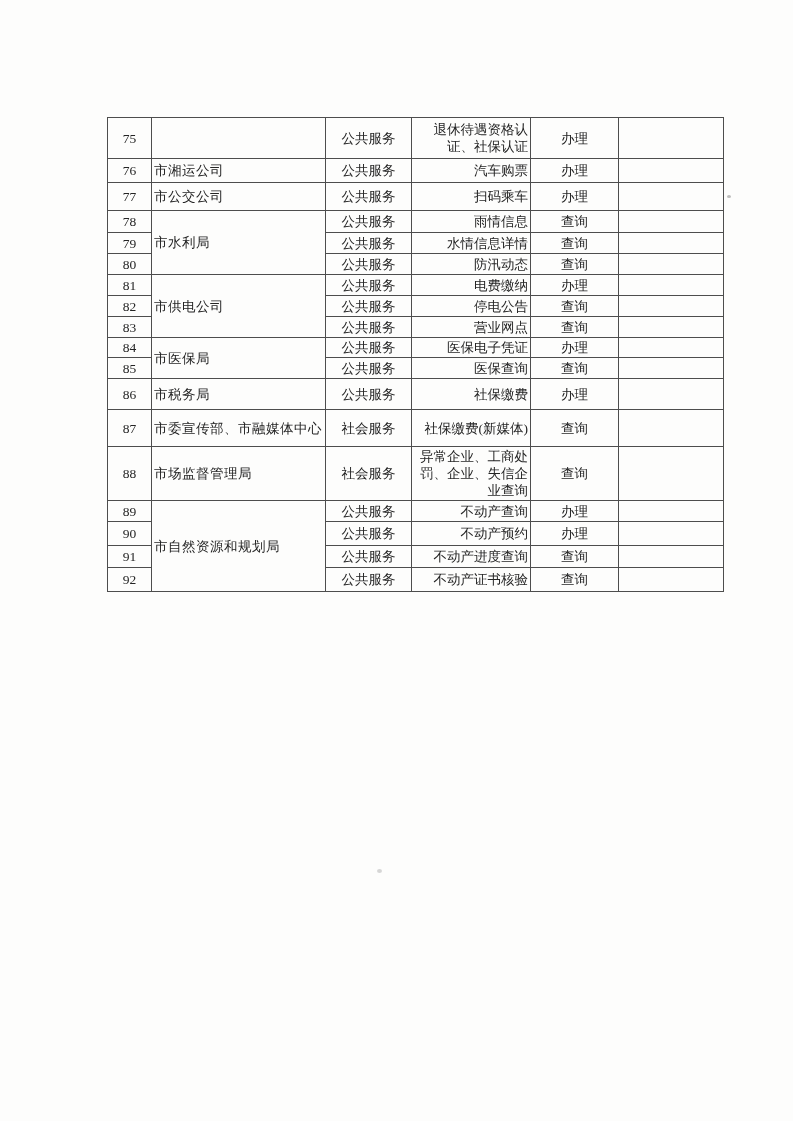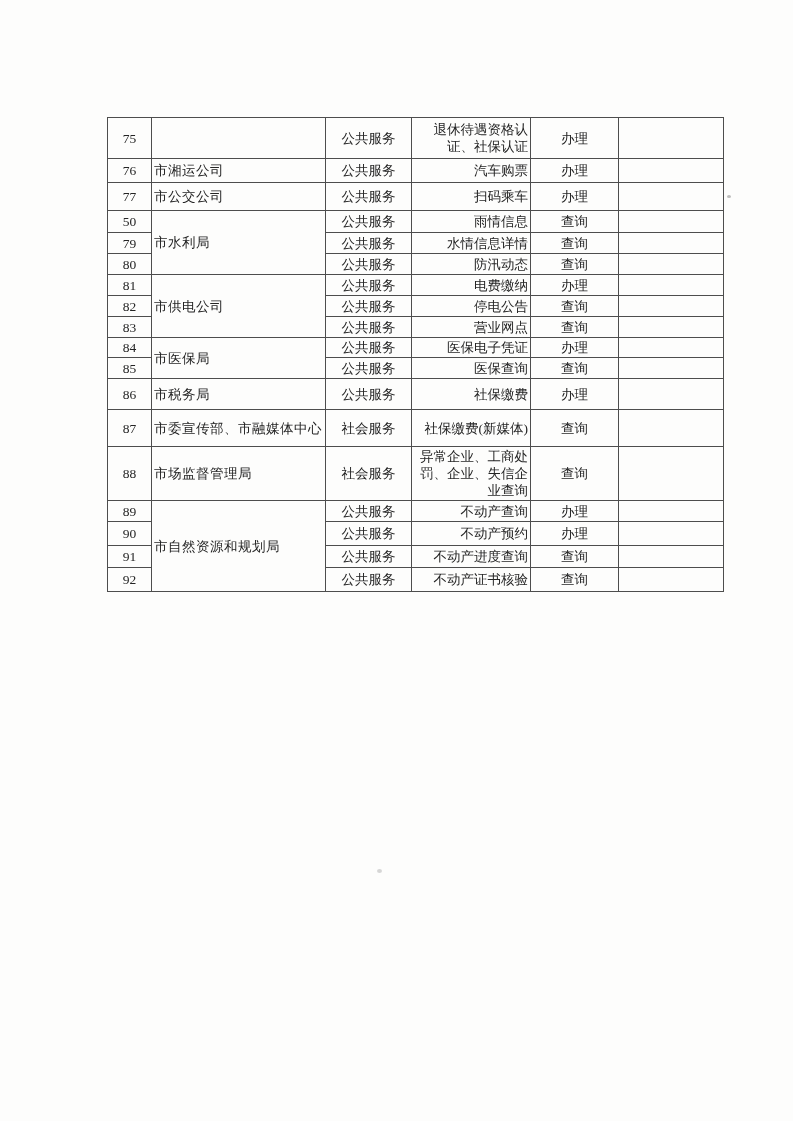--- a/index.html
+++ b/index.html
@@ -105,21 +105,21 @@
       </tr>
       <tr style="height:28px">
         <td class="c-no">77</td>
         <td class="c-org">市公交公司</td>
         <td class="c-type">公共服务</td>
         <td class="c-svc">扫码乘车</td>
         <td class="c-act">办理</td>
         <td class="c-note"></td>
       </tr>
       <tr style="height:22px">
-        <td class="c-no">50</td>
+        <td class="c-no">78</td>
         <td class="c-org" rowspan="3">市水利局</td>
         <td class="c-type">公共服务</td>
         <td class="c-svc">雨情信息</td>
         <td class="c-act">查询</td>
         <td class="c-note"></td>
       </tr>
       <tr style="height:21px">
         <td class="c-no">79</td>
         <td class="c-type">公共服务</td>
         <td class="c-svc">水情信息详情</td>

